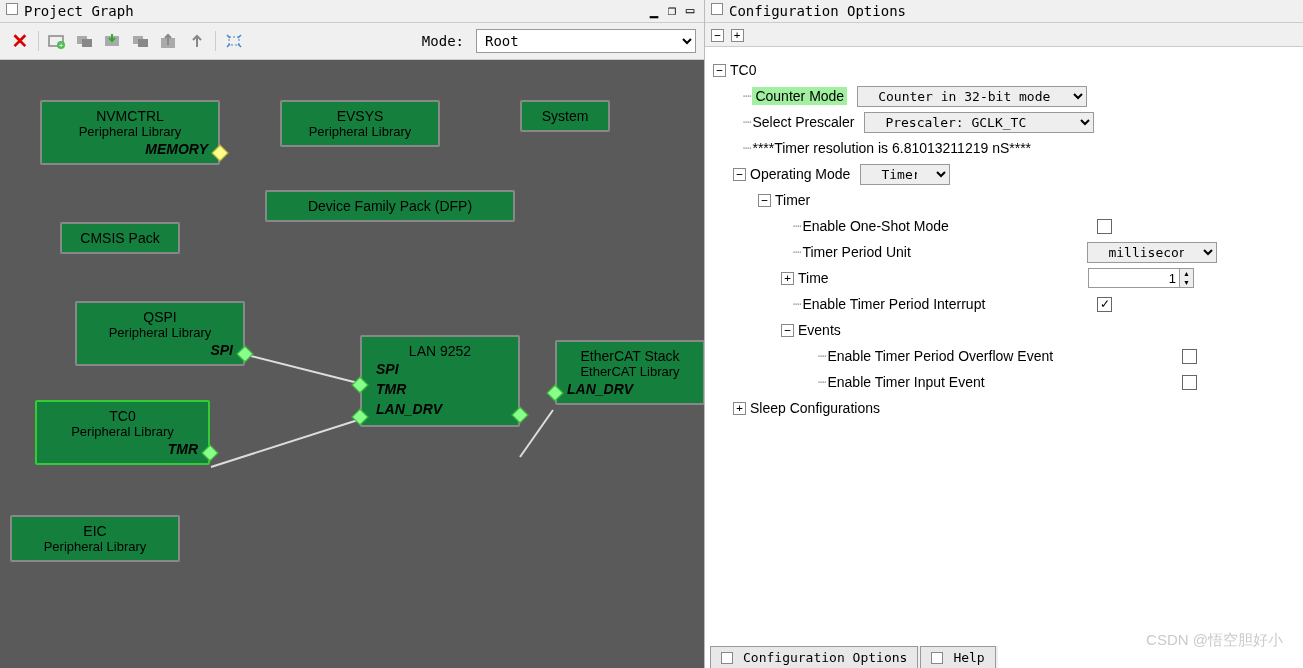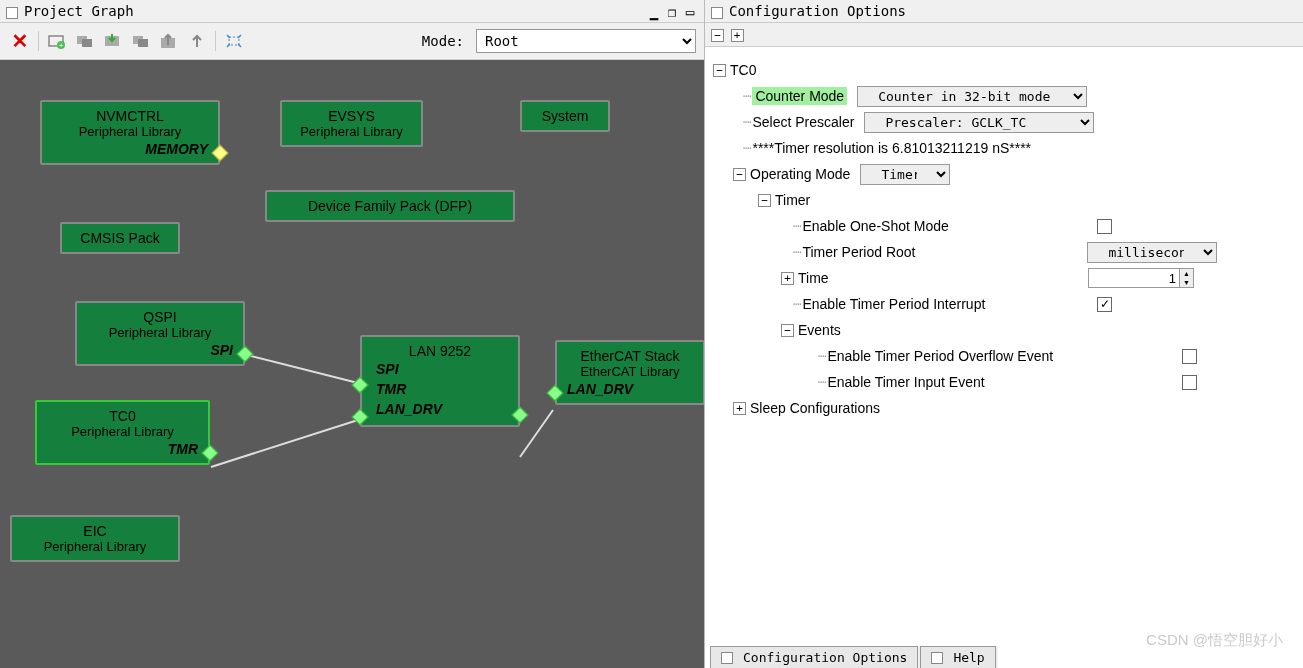--- a/index.html
+++ b/index.html
@@ -1,21 +1,21 @@
 <!DOCTYPE html>
 <html><head>
 <meta charset="utf-8">
 <style>
 * { box-sizing: border-box; margin: 0; padding: 0; }
 body { font-family: Arial, sans-serif; font-size: 13px; background: #fff; width: 1303px; height: 668px; overflow: hidden; position: relative; }
 .container { display: flex; height: 100%; }
 .left-panel { width: 705px; height: 100%; display: flex; flex-direction: column; border-right: 1px solid #bbb; }
 .right-panel { flex: 1; height: 100%; display: flex; flex-direction: column; background: #f0f0f0; }
 
-.panel-title { background: #f0f0f0; padding: 3px 6px; display: flex; align-items: flex-end; font-family: 'SimSun', monospace; font-size: 14px; border-bottom: 1px solid #ccc; }
+.panel-title { background: #f0f0f0; padding: 3px 6px; display: flex; align-items: flex-start; font-family: 'SimSun', monospace; font-size: 14px; border-bottom: 1px solid #ccc; }
 .panel-title .spacer { flex: 1; }
 .title-checkbox { width: 12px; height: 12px; border: 1px solid #888; margin-right: 6px; background: #fff; }
 .win-btn { width: 16px; height: 14px; margin-left: 2px; display: inline-flex; align-items: center; justify-content: center; cursor: pointer; }
 
 .toolbar { background: #f0f0f0; padding: 6px 8px; display: flex; align-items: center; gap: 4px; border-bottom: 1px solid #ccc; }
 .tb-btn { width: 24px; height: 22px; display: inline-flex; align-items: center; justify-content: center; cursor: pointer; border-radius: 2px; }
 .close-x { color: #d00; font-size: 20px; font-weight: bold; }
 .tb-sep { width: 1px; height: 20px; background: #ccc; margin: 0 2px; }
 .view-label { margin-left: auto; margin-right: 8px; font-family: 'SimSun', monospace; font-size: 14px; }
 .view-select { font-family: 'SimSun', monospace; font-size: 14px; padding: 2px 4px; width: 220px; border: 1px solid #999; background: #fff; }
@@ -126,21 +126,21 @@
         <line x1="520" y1="397" x2="553" y2="350" stroke="#ddd" stroke-width="2"></line>
       </svg>
 
       <div class="node" style="left:40px; top:40px; width:180px;">
         <div class="n-title">NVMCTRL</div>
         <div class="n-sub">Peripheral Library</div>
         <div class="n-role">MEMORY</div>
         <div class="port yellow" style="right:-8px; bottom:4px;"></div>
       </div>
 
-      <div class="node" style="left:280px; top:40px; width:143px;">
+      <div class="node" style="left:280px; top:40px; width:160px;">
         <div class="n-title">EVSYS</div>
         <div class="n-sub">Peripheral Library</div>
       </div>
 
       <div class="node" style="left:520px; top:40px; width:90px;">
         <div class="n-title">System</div>
       </div>
 
       <div class="node" style="left:265px; top:130px; width:250px;">
         <div class="n-title">Device Family Pack (DFP)</div>
@@ -240,21 +240,21 @@
       <div class="tree-row">
         <span class="tree-indent" style="width:80px;"></span>
           <span class="tree-dots">┈</span>
         <span class="tree-label" style="width:295px;">Enable One-Shot Mode</span>
         <span class="chk"></span>
       </div>
 
       <div class="tree-row">
         <span class="tree-indent" style="width:80px;"></span>
           <span class="tree-dots">┈</span>
-        <span class="tree-label" style="width:285px;">Timer Period Root</span>
+        <span class="tree-label" style="width:285px;">Timer Period Unit</span>
         <select class="sel" style="width:130px;"><option>millisecond</option></select>
       </div>
 
       <div class="tree-row">
         <span class="tree-indent" style="width:68px;"></span>
         <span class="tree-toggle">+</span>
         <span class="tree-label" style="width:290px;">Time</span>
         <span class="spinner">
           <input value="1" style="">
           <span class="spin-btns">

